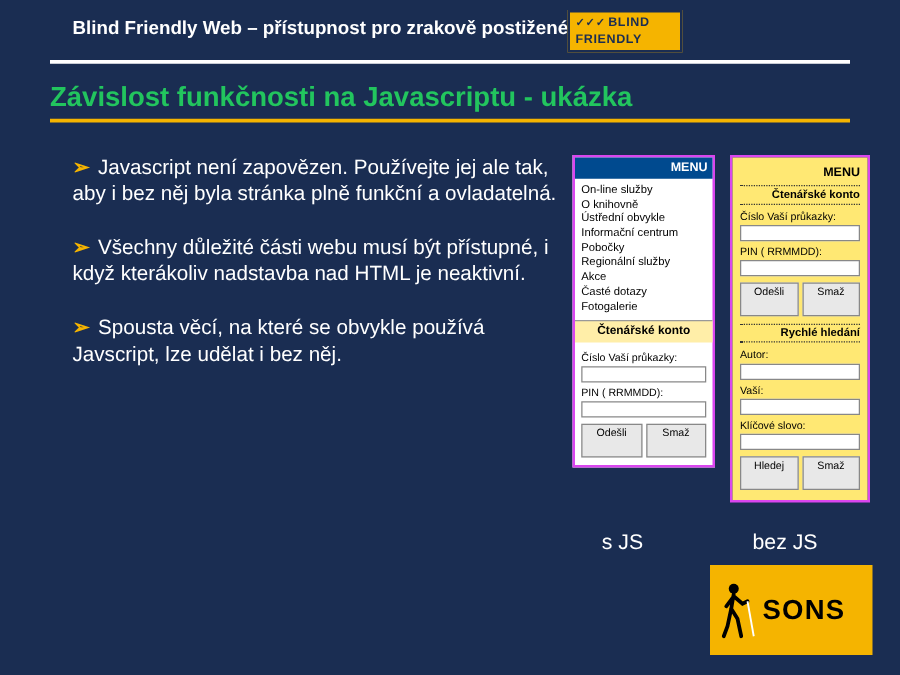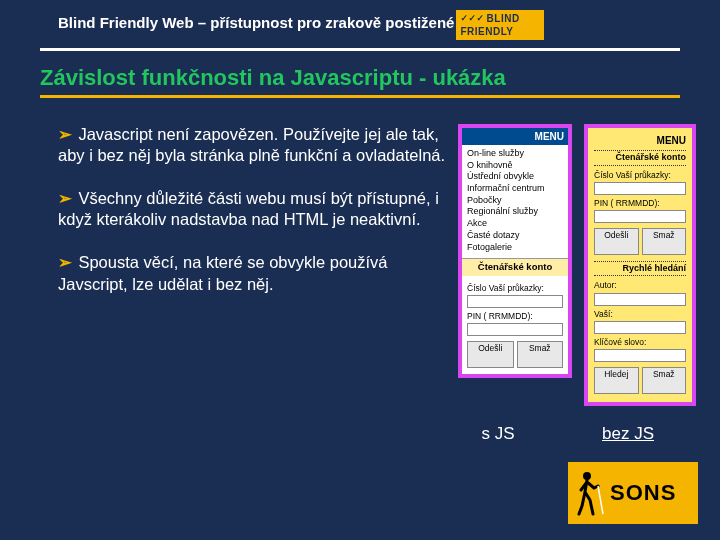--- a/index.html
+++ b/index.html
@@ -86,21 +86,21 @@
     display: flex;
     gap: 12px;
     flex-shrink: 0;
   }
   .fig {
     display: flex;
     flex-direction: column;
   }
   .panel {
     background: #fff;
-    border: 4px solid #d946ef;
+    border: 2px solid #d946ef;
     font-size: 9px;
     color: #000;
     line-height: 1.3;
   }
   .panelA { width: 114px; }
   .panelB { width: 112px; }
   .mhead {
     background: #004a8f;
     color: #fff;
     font-weight: bold;
@@ -160,27 +160,27 @@
   .captions {
     display: flex;
     position: absolute;
     bottom: 96px;
     right: 52px;
     gap: 60px;
     color: #fff;
     font-size: 17px;
   }
   .cap1 { width: 60px; text-align: center; }
-  .cap2 { width: 80px; text-align: center; text-decoration: underline; }
+  .cap2 { width: 80px; text-align: center; }
   .sons {
     position: absolute;
     right: 22px;
     bottom: 16px;
     width: 130px;
-    height: 62px;
+    height: 72px;
     background: #f5b400;
     display: flex;
     align-items: center;
     padding-left: 6px;
     gap: 6px;
   }
   .sons-fig {
     width: 30px;
     height: 46px;
     position: relative;

